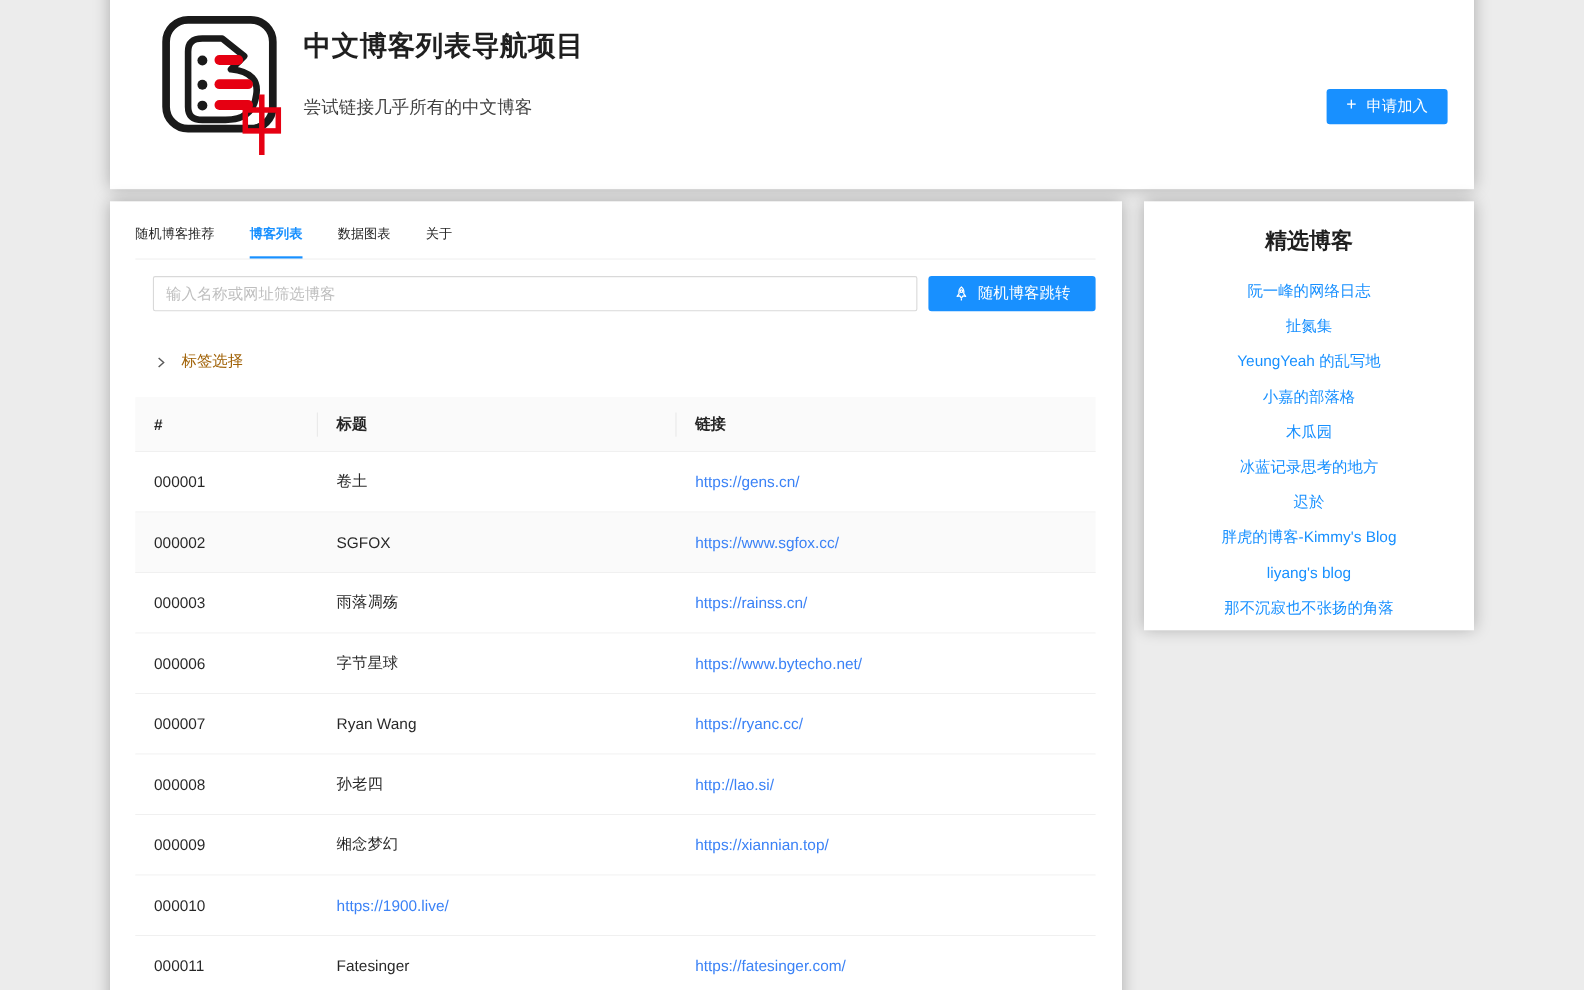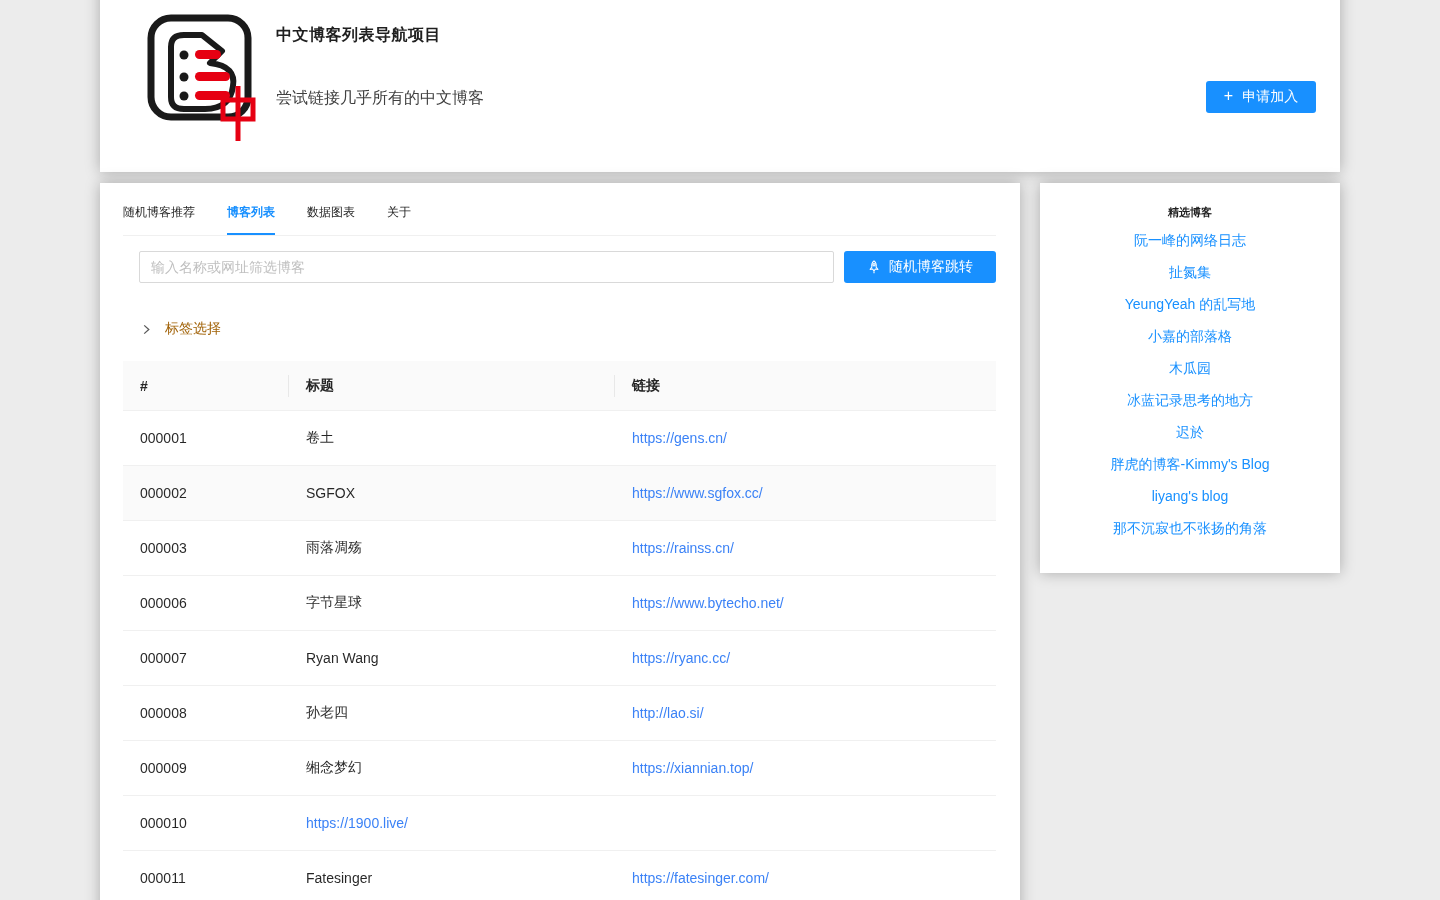--- a/index.html
+++ b/index.html
@@ -14,21 +14,21 @@
   }
   .card {
     position: absolute;
     background: #fff;
     box-shadow: 0 0 14px rgba(0,0,0,0.28);
   }
 
   
   .header-card { left: 100px; top: -20px; width: 1240px; height: 192px; padding-top: 20px; }
   .logo { position: absolute; left: 45px; top: 32px; width: 112px; height: 132px; }
-  .head-title { position: absolute; left: 176px; top: 45px; font-size: 16px; font-weight: 700; color: #1f1f1f; letter-spacing: 0.5px; }
+  .head-title { position: absolute; left: 176px; top: 45px; font-size: 25px; font-weight: 700; color: #1f1f1f; letter-spacing: 0.5px; }
   .head-sub { position: absolute; left: 176px; top: 108px; font-size: 16px; color: #404040; }
   .btn {
     display: inline-flex; align-items: center; justify-content: center;
     background: #1890ff; color: #fff; border: none; border-radius: 3px;
     font-size: 14px; height: 32px; cursor: pointer;
     font-family: "Liberation Sans", "DejaVu Sans", sans-serif;
   }
   .join-btn { position: absolute; left: 1106px; top: 101px; width: 110px; }
   .plus-glyph { font-size: 16px; font-weight: 400; margin-right: 9px; line-height: 1; position: relative; top: -1px; }
 
@@ -65,21 +65,21 @@
   .t-row { display: flex; height: 55px; align-items: center; border-bottom: 1px solid #f0f0f0; background: #fff; }
   .t-row.hovered { background: #fafafa; }
   .cell { padding-left: 17px; font-size: 14px; }
   .col-id { width: 166px; flex: none; }
   .col-title { width: 326px; flex: none; }
   .col-link { flex: 1; }
   a.blog-link { color: #3b82f6; text-decoration: none; cursor: pointer; }
 
   
   .side-card { left: 1040px; top: 183px; width: 300px; height: 390px; padding: 22px 24px; text-align: center; }
-  .side-title { font-size: 11px; font-weight: 700; color: #1f1f1f; margin-bottom: 4px; }
+  .side-title { font-size: 20px; font-weight: 700; color: #1f1f1f; margin-bottom: 16px; }
   .side-link { display: block; line-height: 32px; font-size: 14px; color: #1890ff; text-decoration: none; cursor: pointer; }
 </style>
 </head>
 <body>
 
 <div class="card header-card">
   <svg class="logo" viewBox="0 0 112 132" aria-hidden="true">
     <rect x="6" y="6" width="97" height="99" rx="20" fill="none" stroke="#1a1a1a" stroke-width="7"></rect>
     <path d="M 39 23 L 57 23 L 77 39 L 65 51 C 84 53 90 62 88 74 C 86 90 76 97 60 97 L 39 97 C 30 97 26 93 26 85 L 26 35 C 26 27 30 23 39 23 Z" fill="none" stroke="#1a1a1a" stroke-width="6" stroke-linejoin="round"></path>
     <circle cx="39" cy="43" r="4.5" fill="#1a1a1a"></circle>

